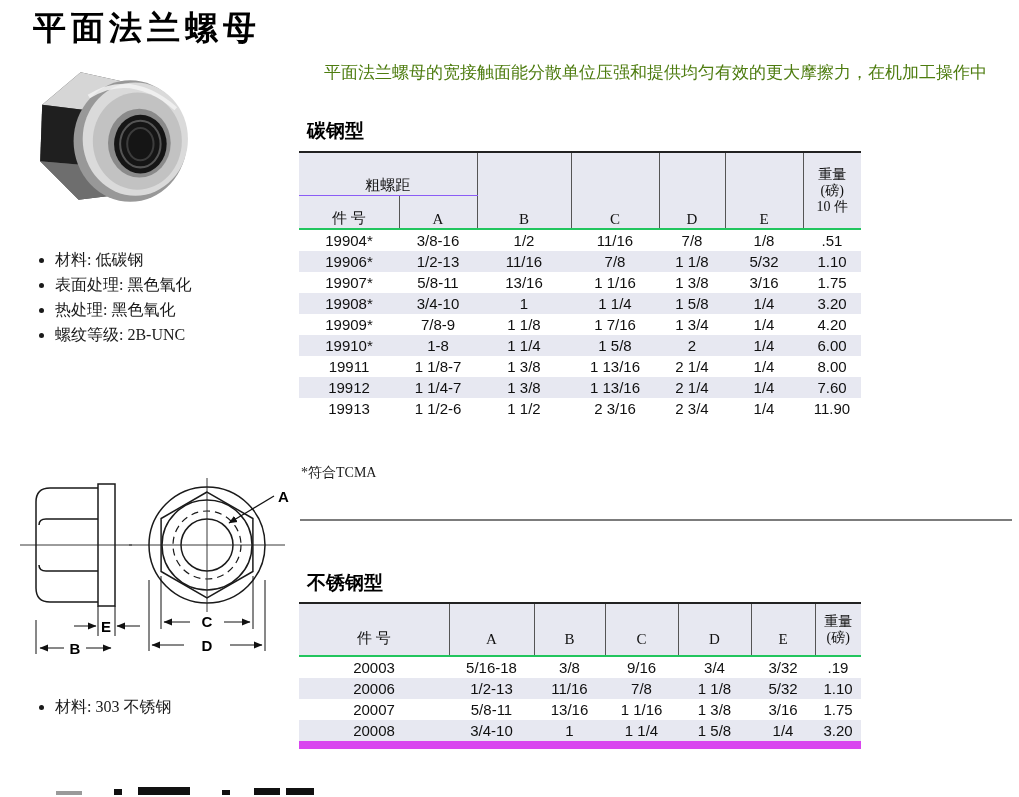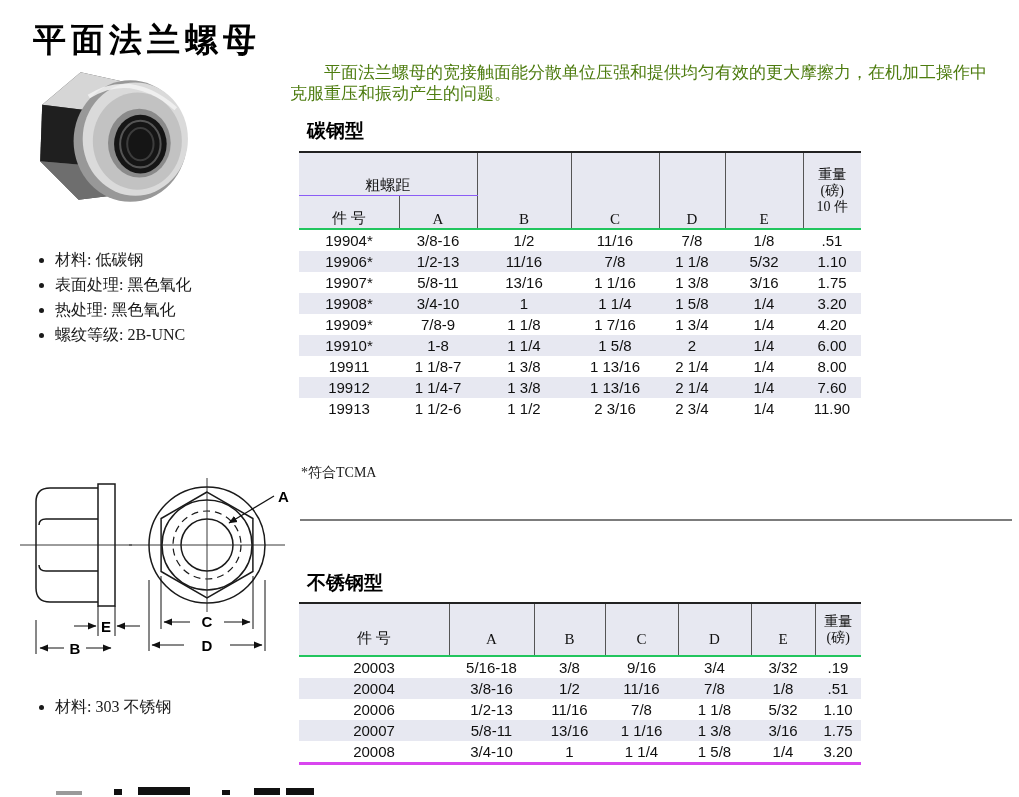--- a/index.html
+++ b/index.html
@@ -1,20 +1,20 @@
 <!DOCTYPE html>
 <html><head>
 <meta charset="utf-8">
 <style>
   html,body{margin:0;padding:0;background:#fff;}
   #canvas{position:relative;width:1019px;height:797px;background:#ffffff;overflow:hidden;
           font-family:"Liberation Serif",serif;color:#111;}
   .abs{position:absolute;}
 
-  .title{left:33px;top:18px;font-family:"Liberation Sans",sans-serif;font-weight:bold;
+  .title{left:33px;top:6px;font-family:"Liberation Sans",sans-serif;font-weight:bold;
          font-size:33px;letter-spacing:5px;color:#000;}
 
   .intro{left:290px;top:62px;width:724px;font-size:17px;line-height:21px;color:#4d7c0f;}
   .intro .l1{text-indent:34px;}
 
   .sec{font-family:"Liberation Sans",sans-serif;font-weight:bold;font-size:19px;color:#000;}
   .sec1{left:307px;top:118px;}
   .sec2{left:307px;top:570px;}
 
   ul.bullets{margin:0;padding-left:18px;list-style:disc;font-size:16px;line-height:25px;color:#1a1a1a;}
@@ -30,21 +30,21 @@
   .coarse{border-bottom:1px solid #8b5cf6;height:42px;vertical-align:bottom;padding-bottom:3px;font-size:15px;}
   .r2 th{height:32px;vertical-align:bottom;padding-bottom:6px;}
   .span2{vertical-align:bottom;padding-bottom:7px;}
   .sep{border-left:1px solid #555;}
   .hbot{border-bottom:2px solid #22c55e;}
   .wcell{vertical-align:middle;font-size:14px;line-height:16px;padding:3px 0;}
   table.spec td{font-family:"Liberation Sans",sans-serif;height:21px;padding:0;color:#101010;}
   table.spec tbody tr:nth-child(even){background:#e7e8f1;}
   table.t2 th{height:44px;}
   table.t2 th.bcol{vertical-align:bottom;padding-bottom:7px;}
-  table.t2 tbody tr:last-child td{border-bottom:3px solid #d946ef;}
+  table.t2 tbody tr:last-child td{border-bottom:8px solid #d946ef;}
 
   .footnote{left:301px;top:431px;font-size:14px;color:#1a1a1a;margin-top:33px;}
   .divider{left:300px;top:519px;width:712px;height:2px;background:#7c7c7c;}
 
   .photo{left:28px;top:50px;}
   .diagram{left:12px;top:476px;}
   .cutoff{left:26px;top:784px;}
 
   svg text.dimlabel{font-family:"Liberation Sans",sans-serif;font-weight:bold;font-size:15px;fill:#000;}
 </style>
@@ -67,21 +67,20 @@
       <ellipse cx="108" cy="90" rx="44" ry="48" fill="#c2c2c2"></ellipse>
       <ellipse cx="110" cy="92" rx="31" ry="34" fill="#8a8a8a"></ellipse>
       <ellipse cx="111" cy="93" rx="26" ry="29" fill="#151515"></ellipse>
       <ellipse cx="111" cy="93" rx="20" ry="23" fill="none" stroke="#555" stroke-width="2"></ellipse>
       <ellipse cx="111" cy="93" rx="13" ry="16" fill="none" stroke="#3c3c3c" stroke-width="2"></ellipse>
     </svg>
   </div>
 
   <div class="abs intro">
     <div class="l1">平面法兰螺母的宽接触面能分散单位压强和提供均匀有效的更大摩擦力，在机加工操作中</div>
-    <div>克服重压和振动产生的问题。</div>
   </div>
 
   <div class="abs sec sec1">碳钢型</div>
 
   <ul class="abs bullets bullets1">
     <li>材料: 低碳钢</li>
     <li>表面处理: 黑色氧化</li>
     <li>热处理: 黑色氧化</li>
     <li>螺纹等级: 2B-UNC</li>
   </ul>
@@ -292,29 +291,20 @@
           <tr>
             <td>20003</td>
             <td>5/16-18</td>
             <td>3/8</td>
             <td>9/16</td>
             <td>3/4</td>
             <td>3/32</td>
             <td>.19</td>
           </tr>
           <tr>
-            <td>20004</td>
-            <td>3/8-16</td>
-            <td>1/2</td>
-            <td>11/16</td>
-            <td>7/8</td>
-            <td>1/8</td>
-            <td>.51</td>
-          </tr>
-          <tr>
             <td>20006</td>
             <td>1/2-13</td>
             <td>11/16</td>
             <td>7/8</td>
             <td>1 1/8</td>
             <td>5/32</td>
             <td>1.10</td>
           </tr>
           <tr>
             <td>20007</td>

